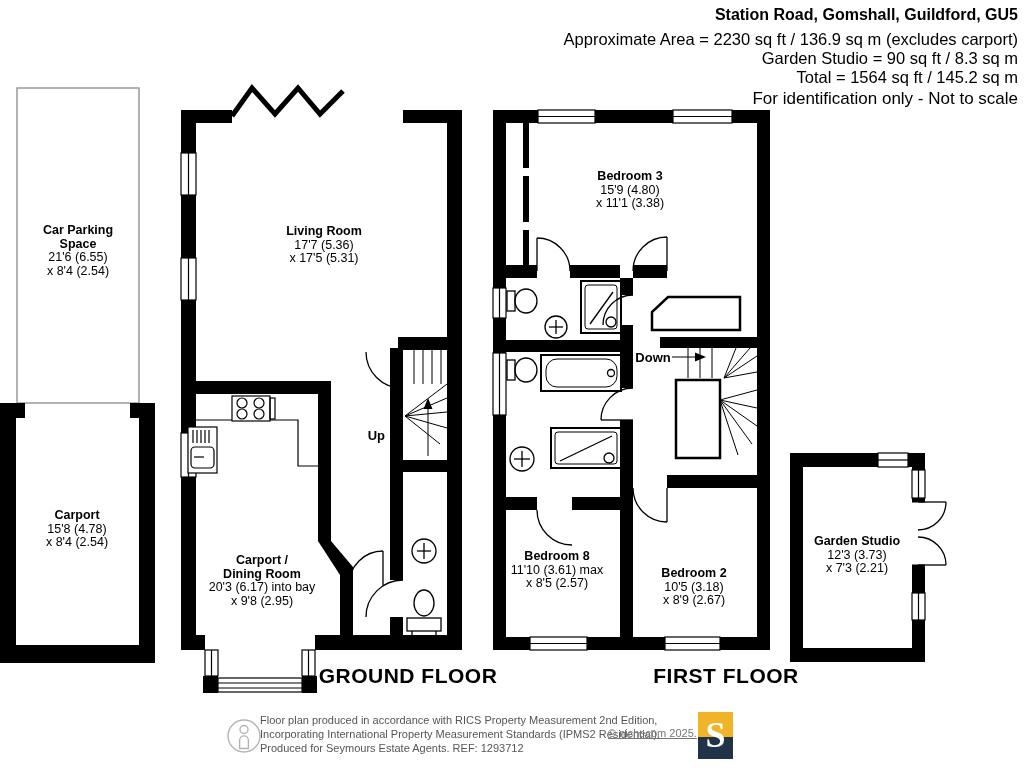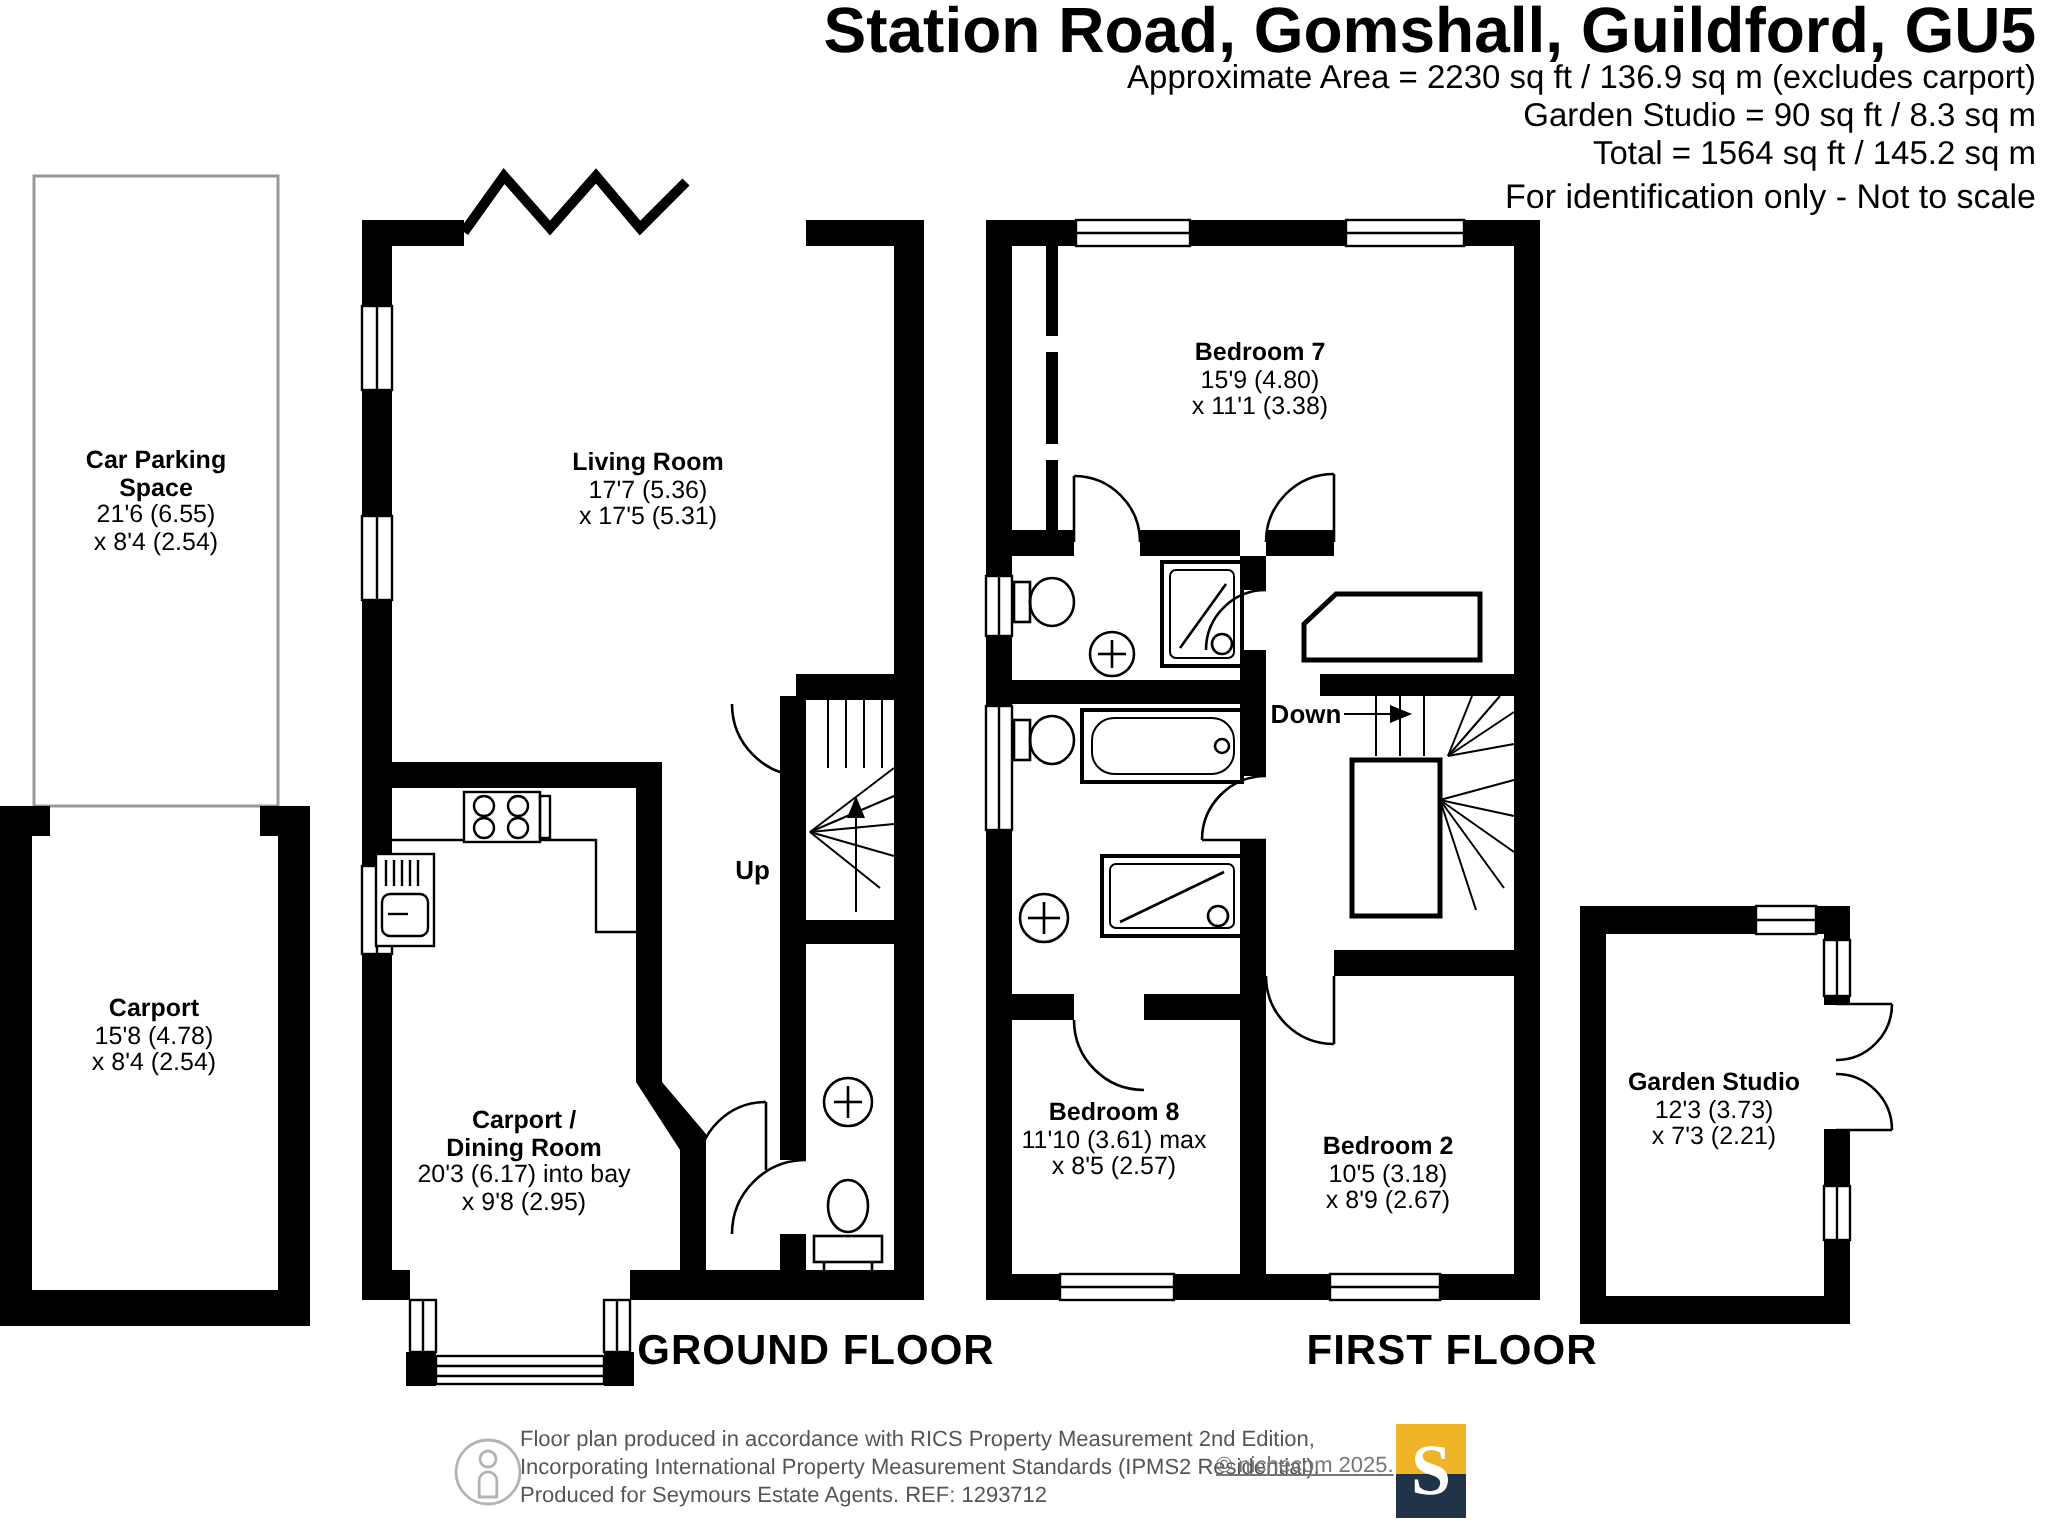--- a/index.html
+++ b/index.html
@@ -1,20 +1,20 @@
 <!DOCTYPE html>
 <html><head>
 <meta charset="utf-8">
 <style>
   html,body{margin:0;padding:0;background:#fff;}
   .page{position:relative;width:1024px;height:768px;background:#fff;overflow:hidden;
         font-family:"Liberation Sans",sans-serif;color:#000;}
   svg{position:absolute;left:0;top:0;}
   .hdr{position:absolute;top:0;right:6px;text-align:right;}
-  .title{font-size:32px;font-weight:bold;line-height:30px;}
+  .title{font-size:16px;font-weight:bold;line-height:30px;}
   .sub{font-size:16.5px;line-height:19px;}
   .note{font-size:17px;line-height:13px;margin-top:5px;}
   .room{position:absolute;transform:translate(-50%,-50%);text-align:center;white-space:nowrap;
         font-size:12.5px;line-height:13.5px;}
   .rn{font-weight:bold;}
   .floorlbl{position:absolute;transform:translate(-50%,-50%);font-weight:bold;font-size:21px;
         letter-spacing:.5px;white-space:nowrap;}
   .stairlbl{position:absolute;font-weight:bold;font-size:13px;white-space:nowrap;}
   .footer-text{position:absolute;left:260px;top:713px;font-size:11px;line-height:14px;color:#555;}
   .copyright{position:absolute;left:608px;top:727px;font-size:11px;color:#777;text-decoration:underline;}
@@ -333,41 +333,41 @@
     <div class="note">For identification only - Not to scale</div>
   </div>
 
   <div class="room" style="left:78px;top:251px">
     <div class="rn">Car Parking</div>
     <div class="rn">Space</div>
     <div class="rd">21'6 (6.55)</div>
     <div class="rd">x 8'4 (2.54)</div>
   </div>
 
-  <div class="room" style="left:77px;top:518px">
+  <div class="room" style="left:77px;top:529px">
     <div class="rn">Carport</div>
     <div class="rd">15'8 (4.78)</div>
     <div class="rd">x 8'4 (2.54)</div>
   </div>
 
   <div class="room" style="left:324px;top:245px">
     <div class="rn">Living Room</div>
     <div class="rd">17'7 (5.36)</div>
     <div class="rd">x 17'5 (5.31)</div>
   </div>
 
   <div class="room" style="left:262px;top:581px">
     <div class="rn">Carport /</div>
     <div class="rn">Dining Room</div>
     <div class="rd">20'3 (6.17) into bay</div>
     <div class="rd">x 9'8 (2.95)</div>
   </div>
 
   <div class="room" style="left:630px;top:190px">
-    <div class="rn">Bedroom 7</div>
+    <div class="rn">Bedroom 3</div>
     <div class="rd">15'9 (4.80)</div>
     <div class="rd">x 11'1 (3.38)</div>
   </div>
 
   <div class="room" style="left:557px;top:570px">
     <div class="rn">Bedroom 8</div>
     <div class="rd">11'10 (3.61) max</div>
     <div class="rd">x 8'5 (2.57)</div>
   </div>
 

